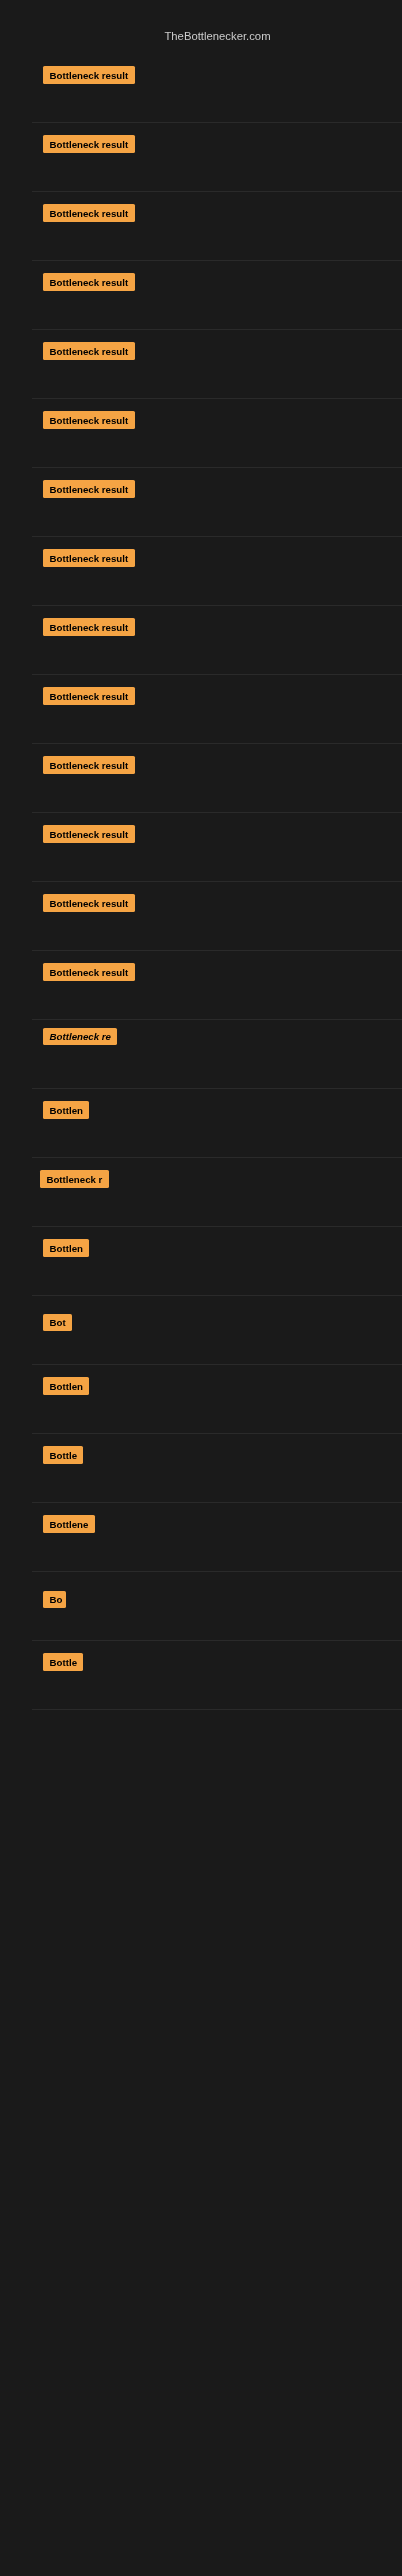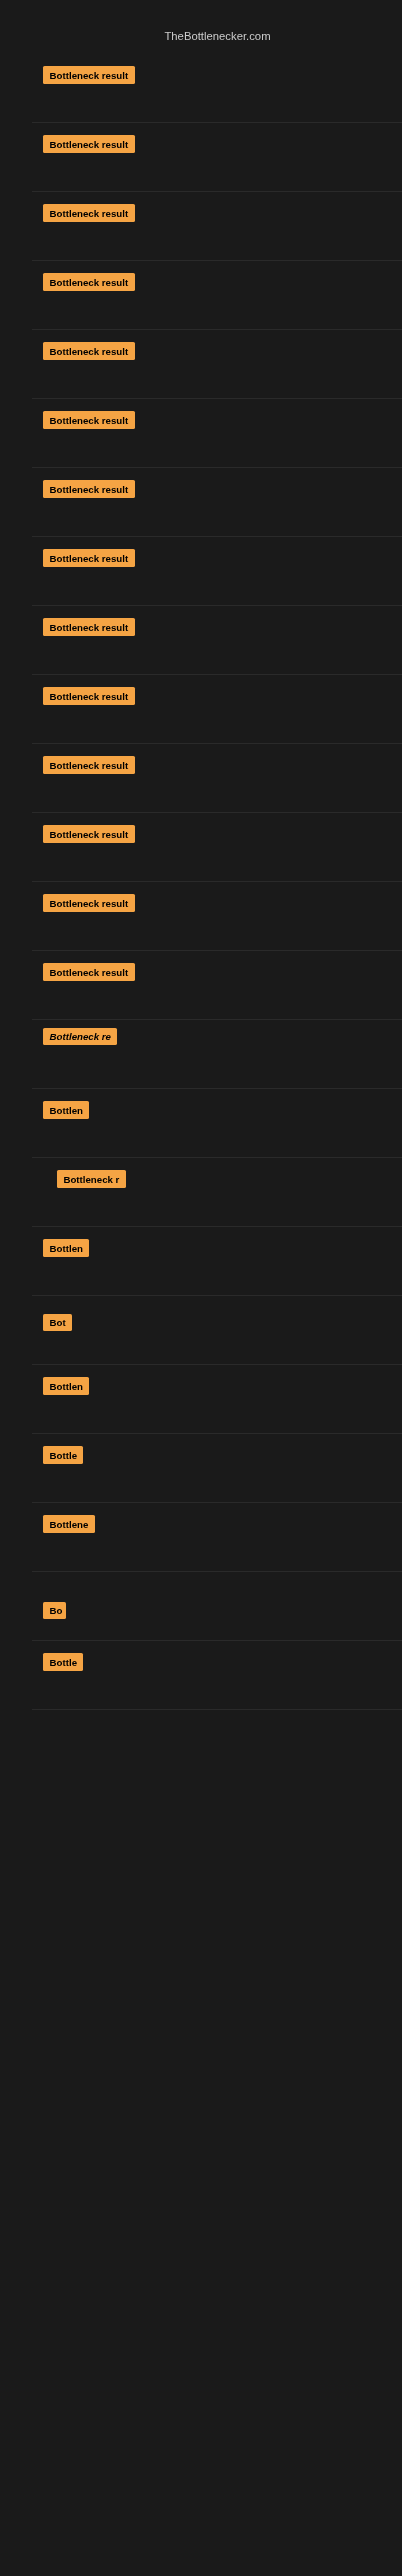--- a/index.html
+++ b/index.html
@@ -37,23 +37,23 @@
       <div style="position: relative; height: 69px; border-bottom: 0.8px solid rgb(42, 42, 42);"><span style="display: inline-block; background-color: rgb(245, 164, 68); color: rgb(0, 0, 0); font-size: 9.7px; font-weight: bold; padding: 3.2px 6.4px; border-radius: 1.6px; max-width: 105px; overflow: hidden; white-space: nowrap; margin-top: 4.8px; margin-left: 3.2px;">Bottleneck result</span></div>
       <div style="position: relative; height: 69px; border-bottom: 0.8px solid rgb(42, 42, 42);"><span style="display: inline-block; background-color: rgb(245, 164, 68); color: rgb(0, 0, 0); font-size: 9.7px; font-weight: bold; padding: 3.2px 6.4px; border-radius: 1.6px; max-width: 105px; overflow: hidden; white-space: nowrap; margin-top: 4.8px; margin-left: 3.2px;">Bottleneck result</span></div>
       <div style="position: relative; height: 69px; border-bottom: 0.8px solid rgb(42, 42, 42);"><span style="display: inline-block; background-color: rgb(245, 164, 68); color: rgb(0, 0, 0); font-size: 9.7px; font-weight: bold; padding: 3.2px 6.4px; border-radius: 1.6px; max-width: 105px; overflow: hidden; white-space: nowrap; margin-top: 4.8px; margin-left: 3.2px;">Bottleneck result</span></div>
       <div style="position: relative; height: 69px; border-bottom: 0.8px solid rgb(42, 42, 42);"><span style="display: inline-block; background-color: rgb(245, 164, 68); color: rgb(0, 0, 0); font-size: 9.7px; font-weight: bold; padding: 3.2px 6.4px; border-radius: 1.6px; max-width: 105px; overflow: hidden; white-space: nowrap; margin-top: 4.8px; margin-left: 3.2px;">Bottleneck result</span></div>
       <div style="position: relative; height: 69px; border-bottom: 0.8px solid rgb(42, 42, 42);"><span style="display: inline-block; background-color: rgb(245, 164, 68); color: rgb(0, 0, 0); font-size: 9.7px; font-weight: bold; padding: 3.2px 6.4px; border-radius: 1.6px; max-width: 105px; overflow: hidden; white-space: nowrap; margin-top: 4.8px; margin-left: 3.2px;">Bottleneck result</span></div>
       <div style="position: relative; height: 69px; border-bottom: 0.8px solid rgb(42, 42, 42);"><span style="display: inline-block; background-color: rgb(245, 164, 68); color: rgb(0, 0, 0); font-size: 9.7px; font-weight: bold; padding: 3.2px 6.4px; border-radius: 1.6px; max-width: 105px; overflow: hidden; white-space: nowrap; margin-top: 4.8px; margin-left: 3.2px;">Bottleneck result</span></div>
       <div style="position: relative; height: 69px; border-bottom: 0.8px solid rgb(42, 42, 42);"><span style="display: inline-block; background-color: rgb(245, 164, 68); color: rgb(0, 0, 0); font-size: 9.7px; font-weight: bold; padding: 3.2px 6.4px; border-radius: 1.6px; max-width: 105px; overflow: hidden; white-space: nowrap; margin-top: 4.8px; margin-left: 3.2px;">Bottleneck result</span></div>
       <div style="position: relative; height: 69px; border-bottom: 0.8px solid rgb(42, 42, 42);"><span style="display: inline-block; background-color: rgb(245, 164, 68); color: rgb(0, 0, 0); font-size: 9.7px; font-weight: bold; padding: 3.2px 6.4px; border-radius: 1.6px; max-width: 105px; overflow: hidden; white-space: nowrap; margin-top: 4.8px; margin-left: 3.2px;">Bottleneck result</span></div>
       <div style="position: relative; height: 69px; border-bottom: 0.8px solid rgb(42, 42, 42);"><span style="display: inline-block; background-color: rgb(245, 164, 68); color: rgb(0, 0, 0); font-size: 9.7px; font-weight: bold; padding: 3.2px 6.4px; border-radius: 1.6px; max-width: 81px; overflow: hidden; white-space: nowrap; margin-top: 0; margin-left: 3.2px; font-style: italic;">Bottleneck re</span></div>
       <div style="position: relative; height: 69px; border-bottom: 0.8px solid rgb(42, 42, 42);"><span style="display: inline-block; background-color: rgb(245, 164, 68); color: rgb(0, 0, 0); font-size: 9.7px; font-weight: bold; padding: 3.2px 6.4px; border-radius: 1.6px; max-width: 60px; overflow: hidden; white-space: nowrap; margin-top: 4.8px; margin-left: 3.2px;">Bottlen</span></div>
-      <div style="position: relative; height: 69px; border-bottom: 0.8px solid rgb(42, 42, 42);"><span style="display: inline-block; background-color: rgb(245, 164, 68); color: rgb(0, 0, 0); font-size: 9.7px; font-weight: bold; padding: 3.2px 6.4px; border-radius: 1.6px; max-width: 71px; overflow: hidden; white-space: nowrap; margin-top: 4.8px; margin-left: 17px;">Bottleneck r</span></div>
+      <div style="position: relative; height: 69px; border-bottom: 0.8px solid rgb(42, 42, 42);"><span style="display: inline-block; background-color: rgb(245, 164, 68); color: rgb(0, 0, 0); font-size: 9.7px; font-weight: bold; padding: 3.2px 6.4px; border-radius: 1.6px; max-width: 71px; overflow: hidden; white-space: nowrap; margin-top: 4.8px; margin-left: 0;">Bottleneck r</span></div>
       <div style="position: relative; height: 69px; border-bottom: 0.8px solid rgb(42, 42, 42);"><span style="display: inline-block; background-color: rgb(245, 164, 68); color: rgb(0, 0, 0); font-size: 9.7px; font-weight: bold; padding: 3.2px 6.4px; border-radius: 1.6px; max-width: 52px; overflow: hidden; white-space: nowrap; margin-top: 4.8px; margin-left: 3.2px;">Bottlen</span></div>
       <div style="position: relative; height: 69px; border-bottom: 0.8px solid rgb(42, 42, 42);"><span style="display: inline-block; background-color: rgb(245, 164, 68); color: rgb(0, 0, 0); font-size: 9.7px; font-weight: bold; padding: 3.2px 6.4px; border-radius: 1.6px; max-width: 31px; overflow: hidden; white-space: nowrap; margin-top: 10px; margin-left: 3.2px;">Bot</span></div>
       <div style="position: relative; height: 69px; border-bottom: 0.8px solid rgb(42, 42, 42);"><span style="display: inline-block; background-color: rgb(245, 164, 68); color: rgb(0, 0, 0); font-size: 9.7px; font-weight: bold; padding: 3.2px 6.4px; border-radius: 1.6px; max-width: 52px; overflow: hidden; white-space: nowrap; margin-top: 4.8px; margin-left: 3.2px;">Bottlen</span></div>
       <div style="position: relative; height: 69px; border-bottom: 0.8px solid rgb(42, 42, 42);"><span style="display: inline-block; background-color: rgb(245, 164, 68); color: rgb(0, 0, 0); font-size: 9.7px; font-weight: bold; padding: 3.2px 6.4px; border-radius: 1.6px; max-width: 44px; overflow: hidden; white-space: nowrap; margin-top: 4.8px; margin-left: 3.2px;">Bottle</span></div>
       <div style="position: relative; height: 69px; border-bottom: 0.8px solid rgb(42, 42, 42);"><span style="display: inline-block; background-color: rgb(245, 164, 68); color: rgb(0, 0, 0); font-size: 9.7px; font-weight: bold; padding: 3.2px 6.4px; border-radius: 1.6px; max-width: 64px; overflow: hidden; white-space: nowrap; margin-top: 4.8px; margin-left: 3.2px;">Bottlene</span></div>
-      <div style="position: relative; height: 69px; border-bottom: 0.8px solid rgb(42, 42, 42);"><span style="display: inline-block; background-color: rgb(245, 164, 68); color: rgb(0, 0, 0); font-size: 9.7px; font-weight: bold; padding: 3.2px 6.4px; border-radius: 1.6px; max-width: 22.5px; overflow: hidden; white-space: nowrap; margin-top: 22px; margin-left: 3.2px;">Bo</span></div>
+      <div style="position: relative; height: 69px; border-bottom: 0.8px solid rgb(42, 42, 42);"><span style="display: inline-block; background-color: rgb(245, 164, 68); color: rgb(0, 0, 0); font-size: 9.7px; font-weight: bold; padding: 3.2px 6.4px; border-radius: 1.6px; max-width: 22.5px; overflow: hidden; white-space: nowrap; margin-top: 11px; margin-left: 3.2px;">Bo</span></div>
       <div style="position: relative; height: 69px; border-bottom: 0.8px solid rgb(42, 42, 42);"><span style="display: inline-block; background-color: rgb(245, 164, 68); color: rgb(0, 0, 0); font-size: 9.7px; font-weight: bold; padding: 3.2px 6.4px; border-radius: 1.6px; max-width: 44px; overflow: hidden; white-space: nowrap; margin-top: 4.8px; margin-left: 3.2px;">Bottle</span></div>
     </div>
 </div>
 
 
 </body></html>

